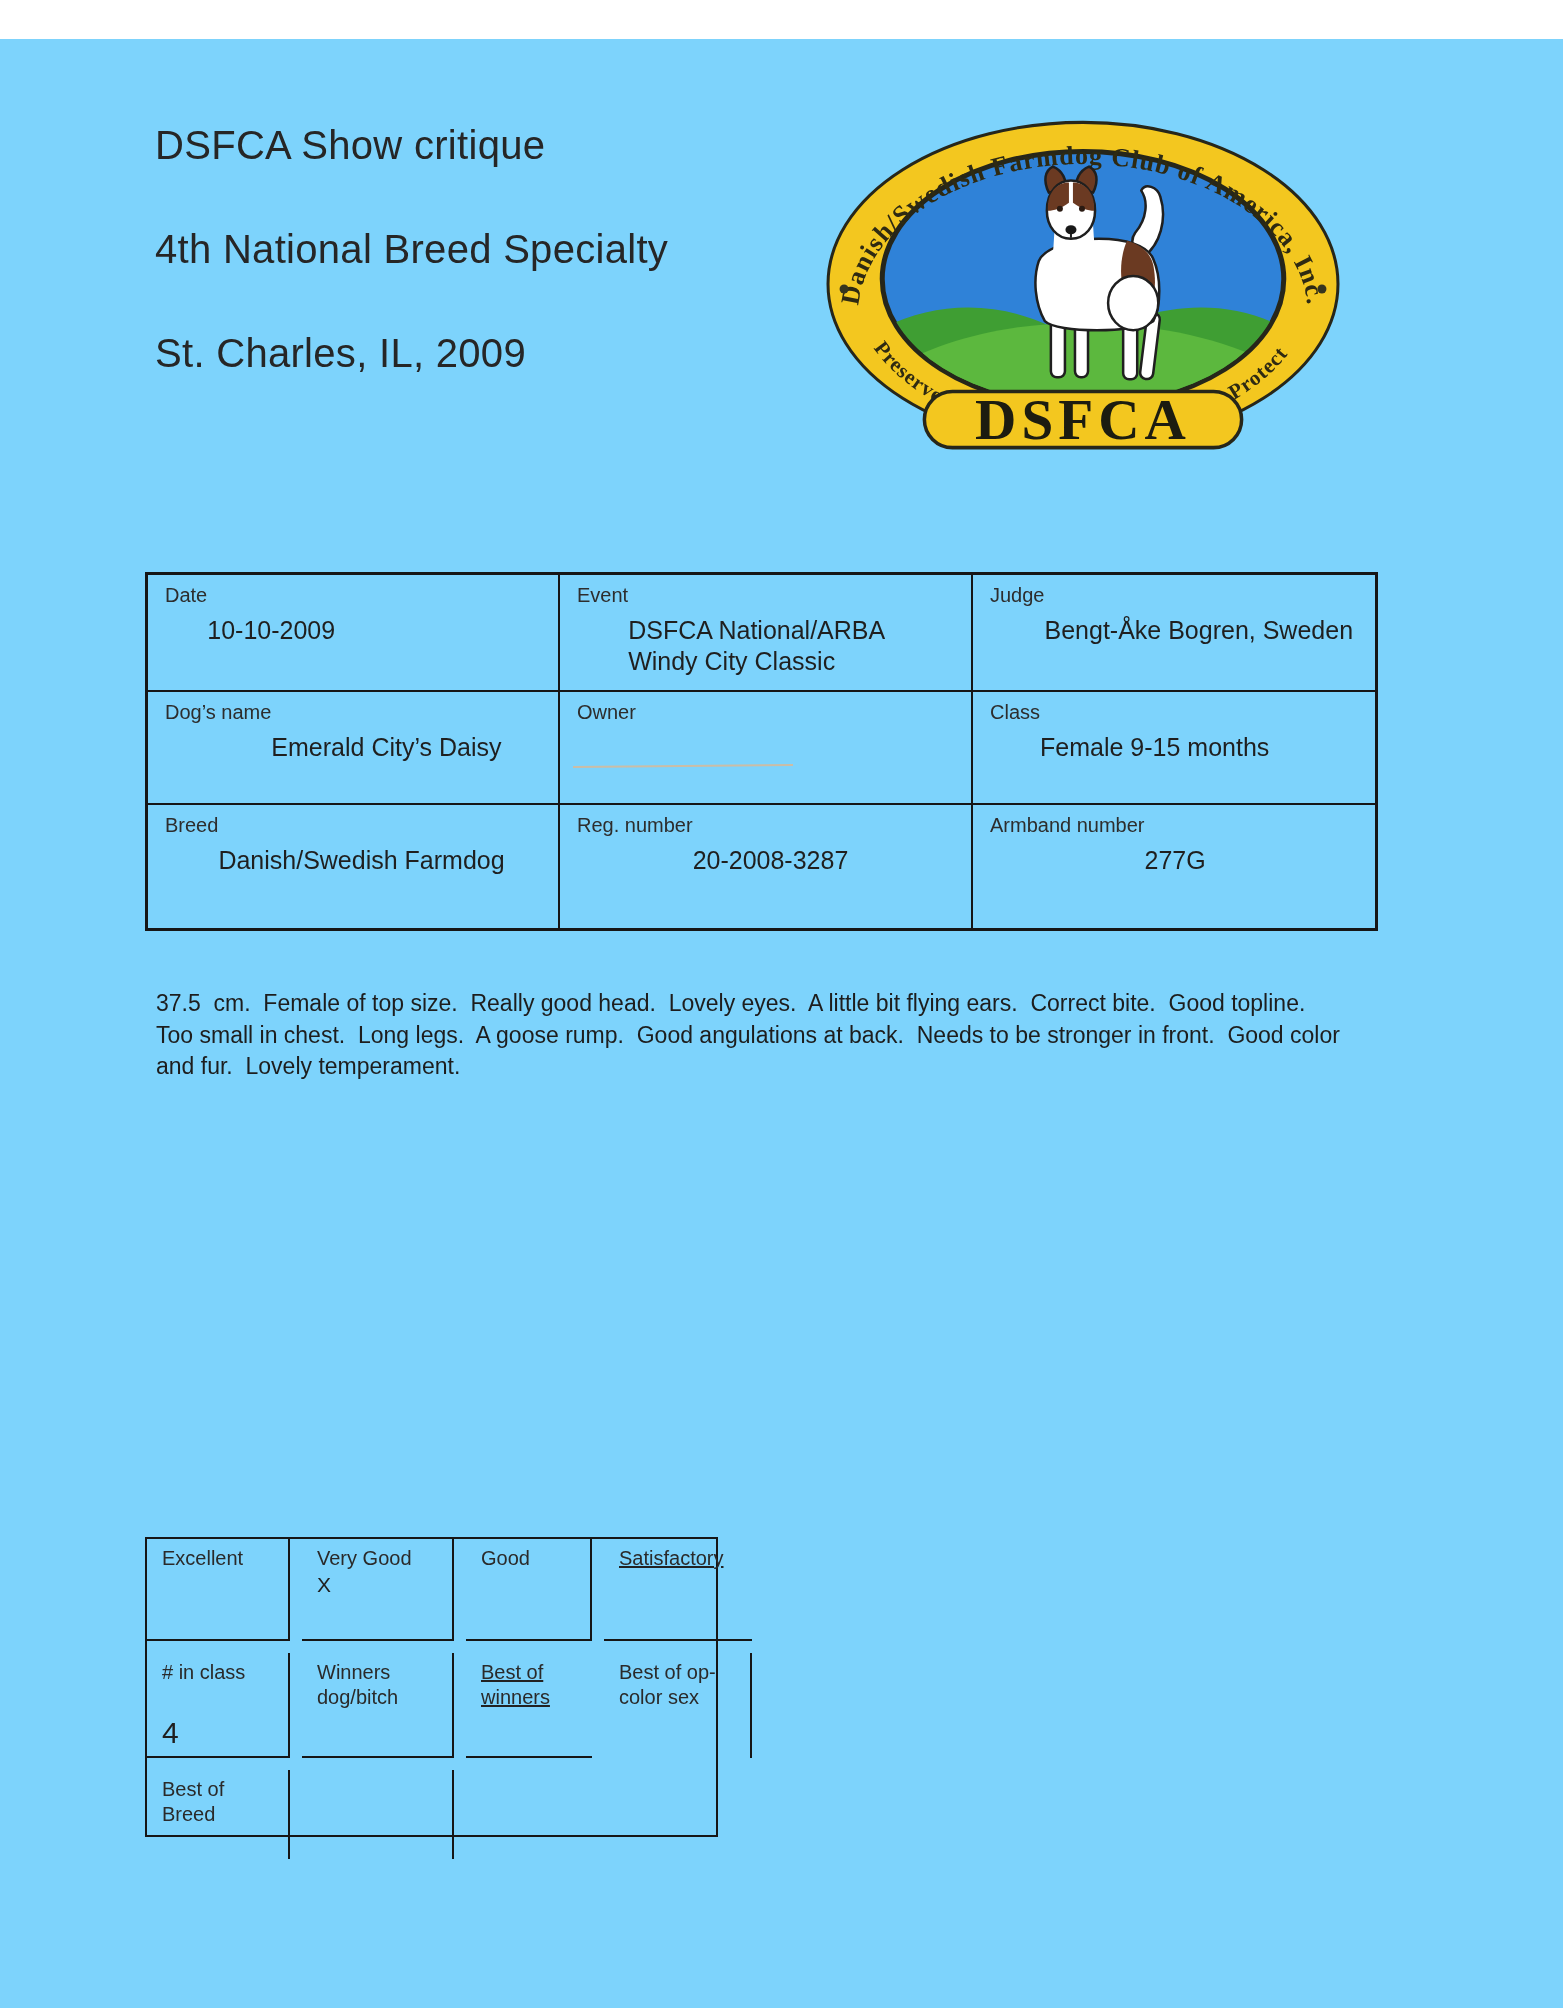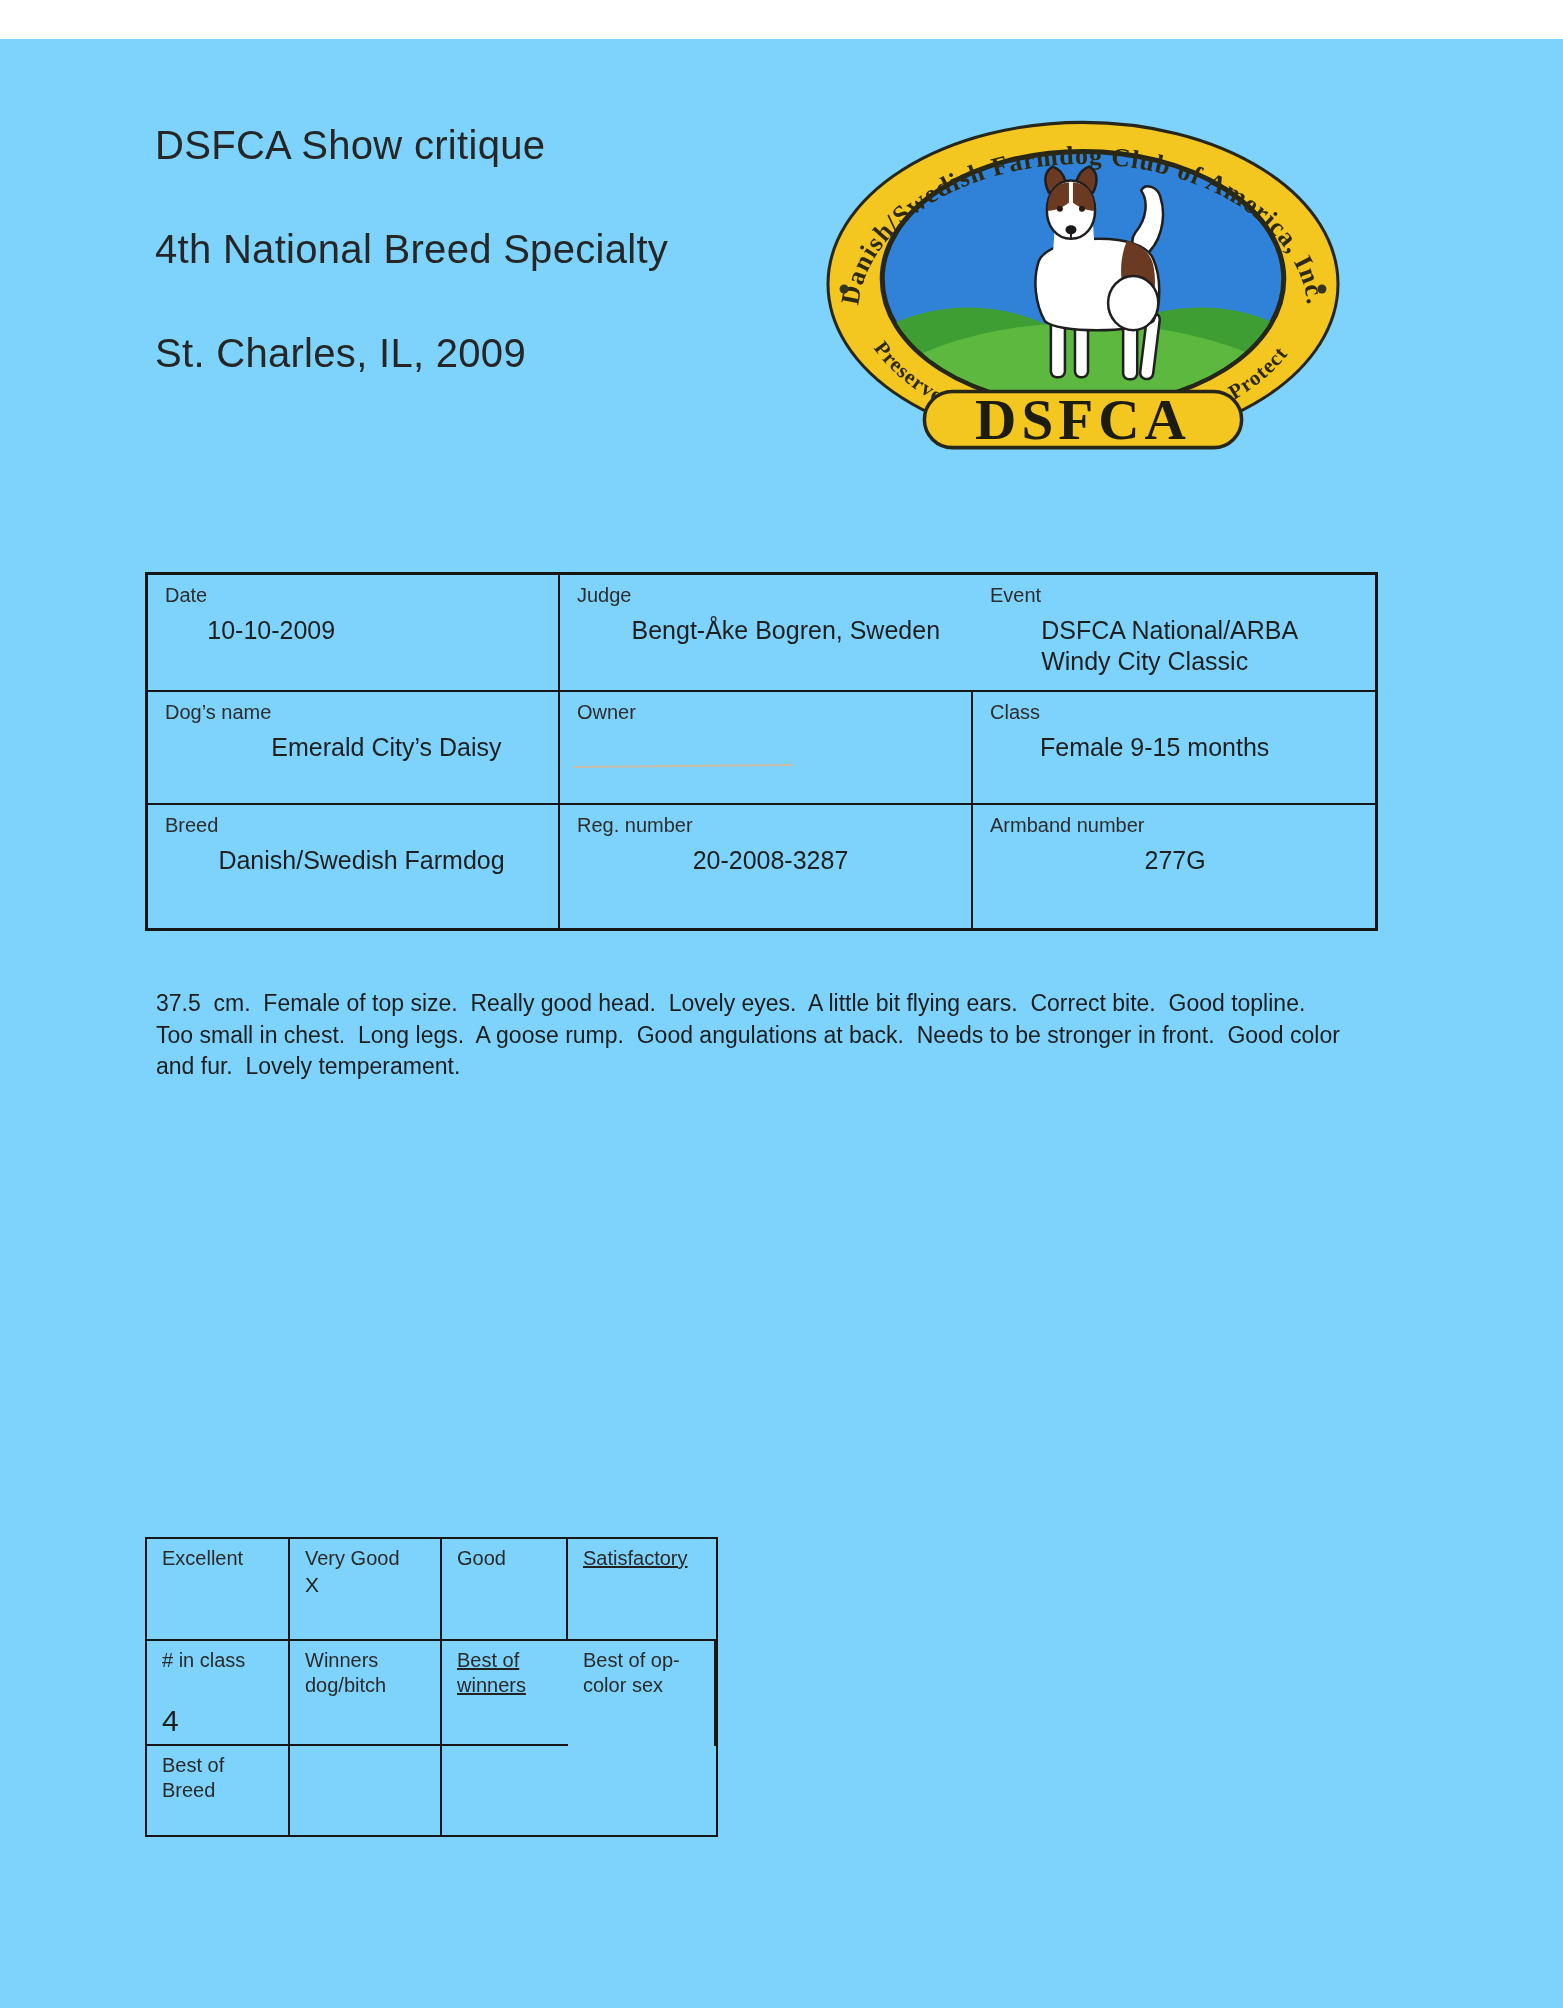--- a/index.html
+++ b/index.html
@@ -20,21 +20,21 @@
   .cell-label{font-size:20px;color:#2d2d2d;}
   .cell-value{font-size:25px;color:#1f1f1f;margin-top:31px;line-height:31px;}
   .owner-line{position:absolute;left:13px;top:73px;width:220px;border-top:2px solid #cbbda6;
     transform:rotate(-0.5deg);}
   
   .critique{position:absolute;left:156px;top:949px;width:1190px;font-size:23px;line-height:31.5px;
     color:#1d1d1d;white-space:pre-wrap;}
   
   .grade-table{position:absolute;left:145px;top:1498px;width:573px;height:300px;
     display:grid;grid-template-columns:143px 152px 126px 148px;grid-template-rows:102px 105px 89px;
-    border:2px solid #161616;box-sizing:border-box;}
+    border:2px solid #161616;box-sizing:border-box;gap:12px;}
   .grade-cell{border-right:2px solid #161616;border-bottom:2px solid #161616;
     box-sizing:border-box;padding:7px 8px 4px 15px;display:flex;flex-direction:column;}
   .grade-cell.lastcol{border-right:none;text-decoration:underline;} .grade-cell.lastrow{border-bottom:none;}
   .grade-label{font-size:20px;line-height:25px;color:#2a2a2a;white-space:pre-line;}
   .grade-value{font-size:21px;color:#1f1f1f;margin-top:2px;}
   .grade-value.big{font-size:30px;line-height:30px;margin-top:auto;margin-bottom:4px;}
 </style>
 </head>
 <body>
 
@@ -110,29 +110,29 @@
       <rect x="100" y="272" width="316" height="56" rx="28" fill="#F3C71F" stroke="#26261a" stroke-width="3.5"></rect>
       <text x="258" y="319" text-anchor="middle" font-family="Liberation Serif, serif" font-size="57" font-weight="bold" letter-spacing="5" fill="#1c1c10">DSFCA</text>
     </svg>
   </div>
 
   <div class="info-table">
     <div class="info-cell">
       <span class="cell-label">Date</span>
       <span class="cell-value">10-10-2009</span>
     </div>
+    <div class="info-cell">
+      <span class="cell-label">Event</span>
+      <span class="cell-value">DSFCA National/ARBA Windy City Classic</span>
+    </div>
     <div class="info-cell lastcol">
       <span class="cell-label">Judge</span>
       <span class="cell-value">Bengt-Åke Bogren, Sweden</span>
     </div>
     <div class="info-cell">
-      <span class="cell-label">Event</span>
-      <span class="cell-value">DSFCA National/ARBA Windy City Classic</span>
-    </div>
-    <div class="info-cell">
       <span class="cell-label">Dog’s name</span>
       <span class="cell-value">Emerald City’s Daisy</span>
     </div>
     <div class="info-cell">
       <span class="cell-label">Owner</span>
       <span class="owner-line"></span>
       <span class="cell-value"></span>
     </div>
     <div class="info-cell lastcol">
       <span class="cell-label">Class</span>

